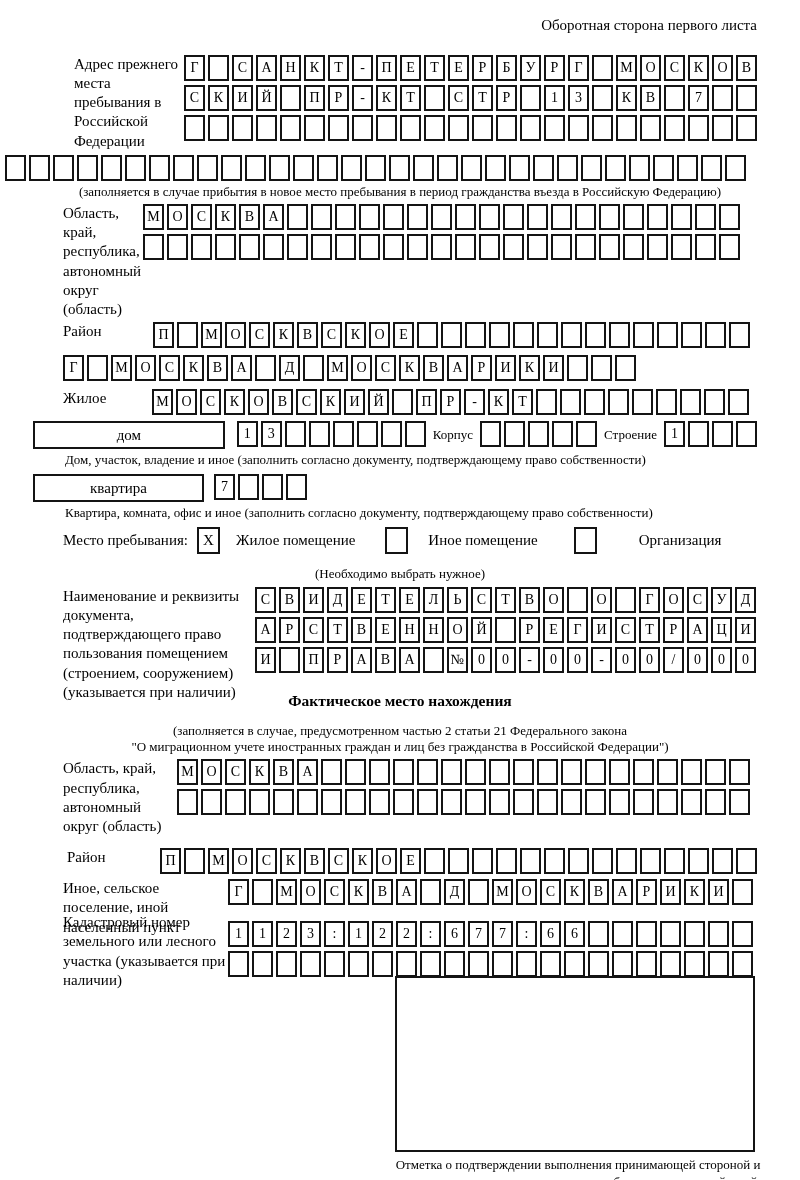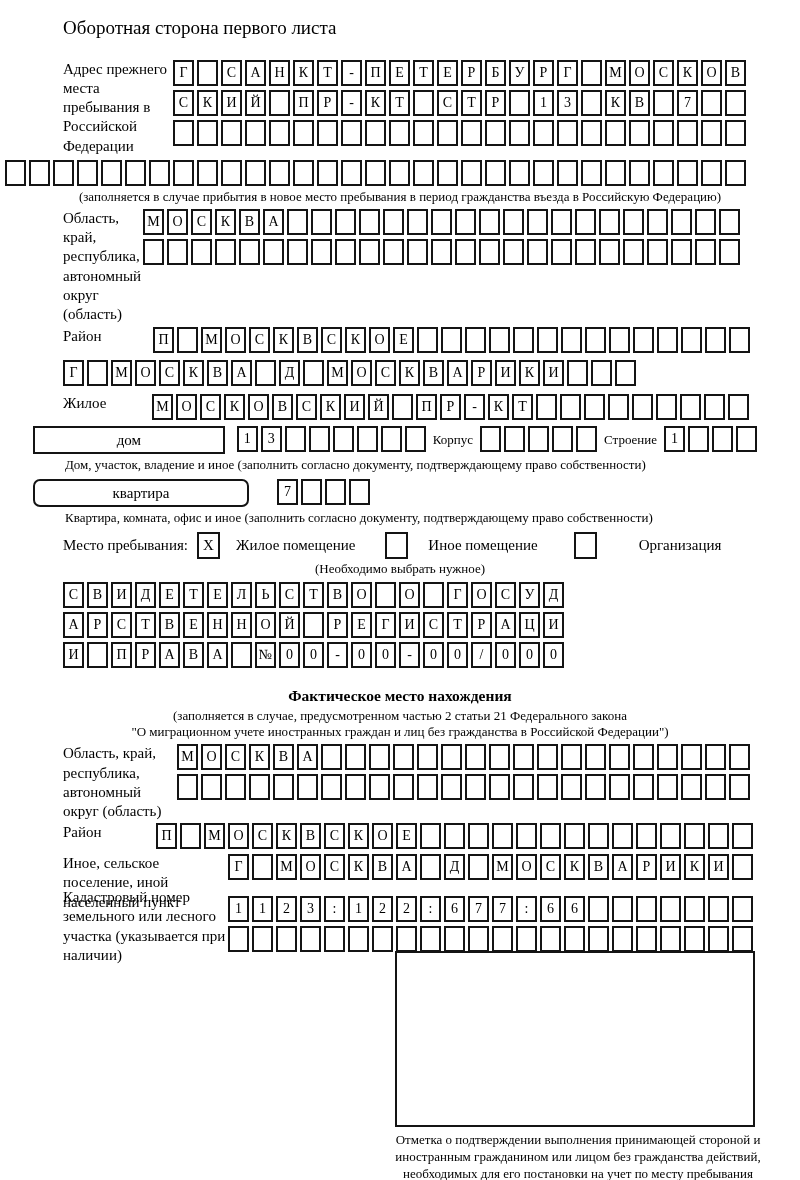--- a/index.html
+++ b/index.html
@@ -1,45 +1,45 @@
 <!DOCTYPE html>
 <html><head>
 <meta charset="utf-8">
 <style>
   html,body{margin:0;padding:0;background:#fff;}
   body{width:800px;height:1180px;overflow:hidden;font-family:"Liberation Serif","DejaVu Serif",serif;color:#000;}
   .page{box-sizing:border-box;width:800px;height:1180px;padding:16px 43px 0 63px;position:relative;}
-  .header-note{text-align:left;font-size:19px;line-height:1.25;margin-bottom:20px;}
+  .header-note{text-align:right;font-size:15px;line-height:1.25;margin-bottom:20px;}
   .band{display:flex;align-items:flex-start;}
   .lbl{font-size:15px;line-height:1.28;flex:0 0 auto;}
   .rows{display:flex;flex-direction:column;gap:4px;}
   .cells{display:flex;gap:3px;}
   .cell{box-sizing:border-box;flex:0 0 21px;width:21px;height:26px;border:2px solid #141414;background:#fff;
         display:inline-flex;align-items:center;justify-content:center;font-size:14px;line-height:1;}
   .w110{width:110px;} .w80{width:80px;} .w90{width:90px;} .w115{width:115px;} .w89{width:89px;}
   .w192{width:192px;} .w114{width:114px;} .w93{width:93px;} .w165{width:165px;}
   .fullrow{margin-left:-58px;margin-top:4px;}
   .caption{font-size:13px;line-height:1.25;}
   .fullcenter{margin-left:-63px;margin-right:-43px;text-align:center;}
   .sect-title{font-size:16px;font-weight:bold;line-height:1.3;}
   .h28{height:28px;overflow:visible;}
   .h30{height:30px;overflow:visible;}
   .capped{height:98px;overflow:visible;}
   .house-row{display:flex;align-items:flex-start;margin-left:-30px;margin-top:6px;}
   .named-box{box-sizing:border-box;height:28px;border:2px solid #141414;display:inline-flex;
              align-items:center;justify-content:center;font-size:15px;}
-  .bw167{width:196px;margin-right:12px;} .bw202{width:216px;margin-right:28px;border-radius:7px;}
+  .bw167{width:196px;margin-right:12px;} .bw202{width:171px;margin-right:10px;}
   .inline-lbl{font-size:13px;line-height:28px;margin:0 7px;white-space:nowrap;}
   .choice-row{display:flex;align-items:center;margin-top:5px;font-size:15px;}
   .checkbox{box-sizing:border-box;width:23px;height:27px;border:2px solid #141414;display:inline-flex;
             align-items:center;justify-content:center;font-size:15px;}
   .stamp-area{margin-left:332px;width:366px;margin-top:-14px;}
   .stamp-box{box-sizing:border-box;width:360px;height:176px;border:2px solid #141414;background:#fff;}
   .stamp-caption{width:366px;margin-top:5px;font-size:13px;line-height:1.3;text-align:center;}
-  .mt2{margin-top:2px;} .mt3{margin-top:3px;} .mt4{margin-top:4px;} .mt5{margin-top:5px;}
+  .mt2{margin-top:12px;justify-content:flex-end;} .mt3{margin-top:3px;} .mt4{margin-top:4px;} .mt5{margin-top:5px;}
   .mt6{margin-top:6px;} .mt7{margin-top:7px;}
   .rows-pt{padding-top:8px;}
   .cap-left{margin-left:2px;}
 </style>
 </head>
 <body>
 
 <div class="page">
 
   <div class="header-note">Оборотная сторона первого листа</div>
@@ -360,20 +360,21 @@
     <span class="checkbox" style="margin-left:9px;">X</span>
     <span style="margin-left:16px;">Жилое помещение</span>
     <span class="checkbox" style="margin-left:30px;"></span>
     <span style="margin-left:20px;">Иное помещение</span>
     <span class="checkbox" style="margin-left:36px;"></span>
     <span style="margin-left:42px;">Организация</span>
   </div>
   <div class="caption fullcenter mt2">(Необходимо выбрать нужное)</div>
 
   <div class="band capped mt5">
+    <div class="lbl w192">Наименование и реквизиты документа, подтверждающего право пользования помещением (строением, сооружением) (указывается при наличии)</div>
     <div class="rows">
       <div class="cells">
           <span class="cell">С</span>
           <span class="cell">В</span>
           <span class="cell">И</span>
           <span class="cell">Д</span>
           <span class="cell">Е</span>
           <span class="cell">Т</span>
           <span class="cell">Е</span>
           <span class="cell">Л</span>

